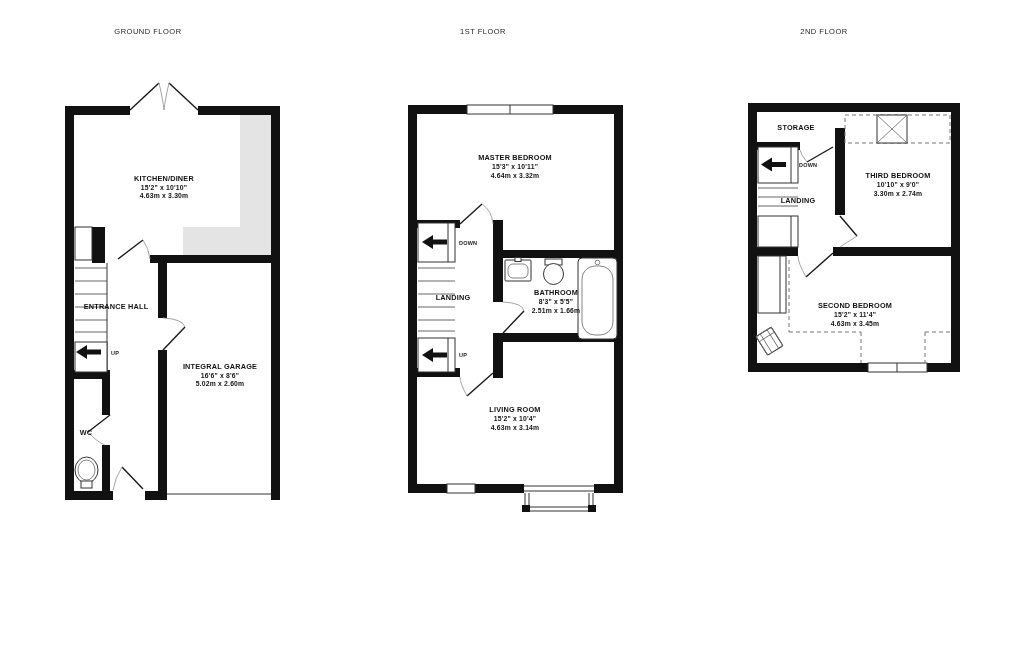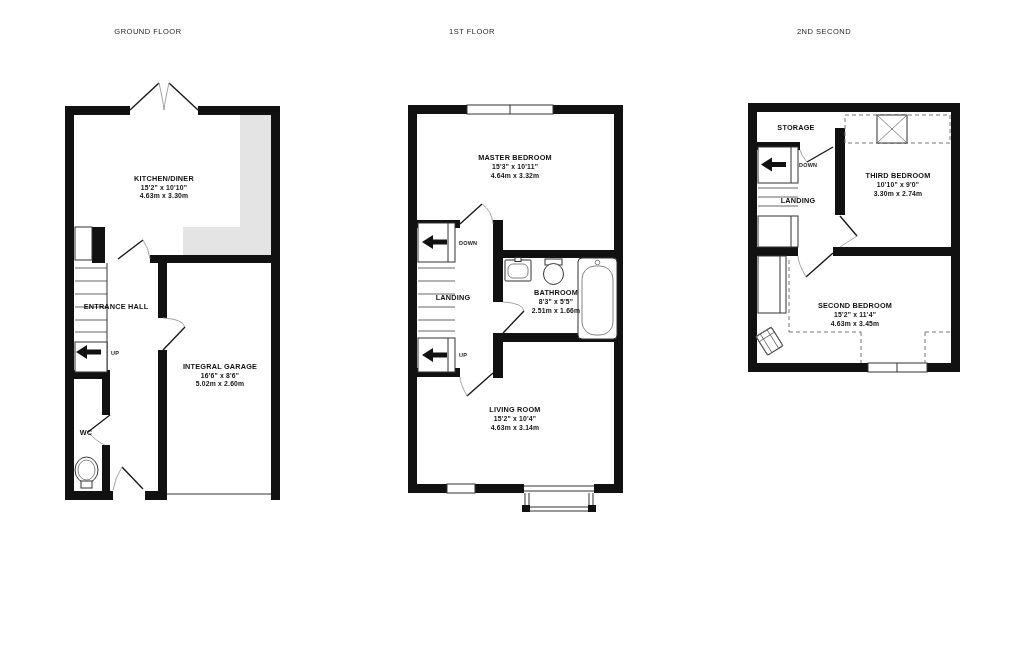--- a/index.html
+++ b/index.html
@@ -27,22 +27,22 @@
   .counter{fill:#e4e4e4;stroke:none;}
   .footer{position:absolute;left:0;top:611px;width:1024px;text-align:center;
           font-size:7px;line-height:9.6px;color:#3a3a3a;}
 </style>
 </head>
 <body>
 
 <div class="canvas">
 
   <div class="floor-title" style="left:68px;top:27px">GROUND FLOOR</div>
-  <div class="floor-title" style="left:392px;top:27px">1ST FLOOR</div>
-  <div class="floor-title" style="left:744px;top:27px">2ND SECOND</div>
+  <div class="floor-title" style="left:403px;top:27px">1ST FLOOR</div>
+  <div class="floor-title" style="left:744px;top:27px">2ND FLOOR</div>
 
   <svg class="plan" style="left:55px;top:70px" width="240" height="440" viewBox="0 0 240 440">
 
     <polygon class="counter" points="185,45 216,45 216,187 128,187 128,157 185,157"></polygon>
 
     <g>
       <rect class="wall" x="10" y="36" width="65" height="9"></rect>
       <rect class="wall" x="143" y="36" width="82" height="9"></rect>
       <rect class="wall" x="10" y="36" width="9" height="394"></rect>
       <rect class="wall" x="216" y="36" width="9" height="394"></rect>

